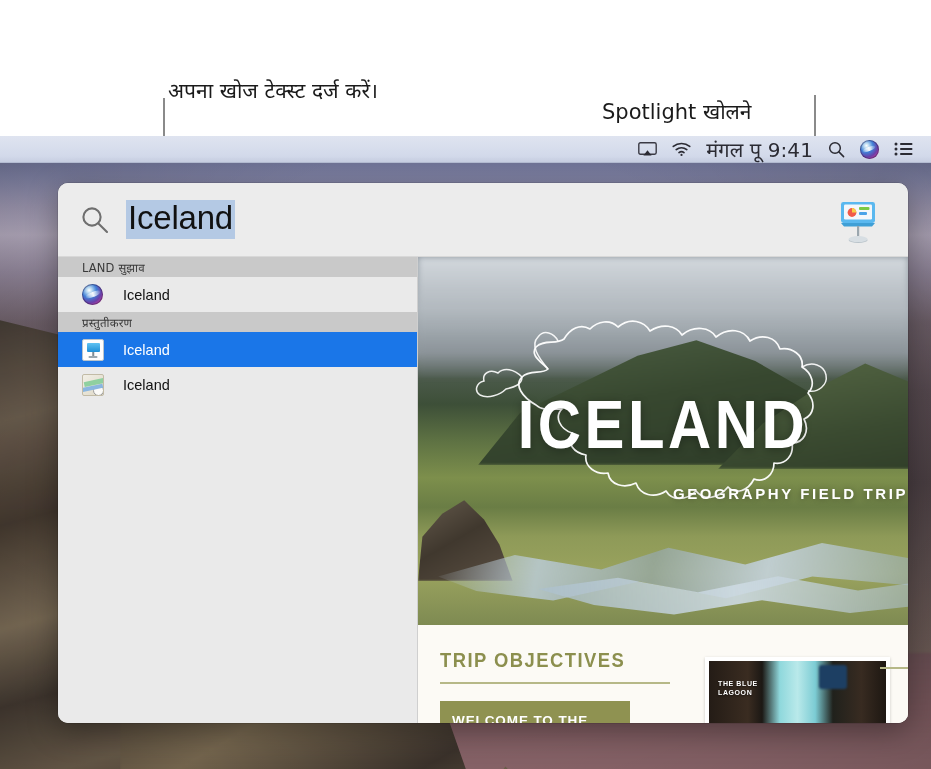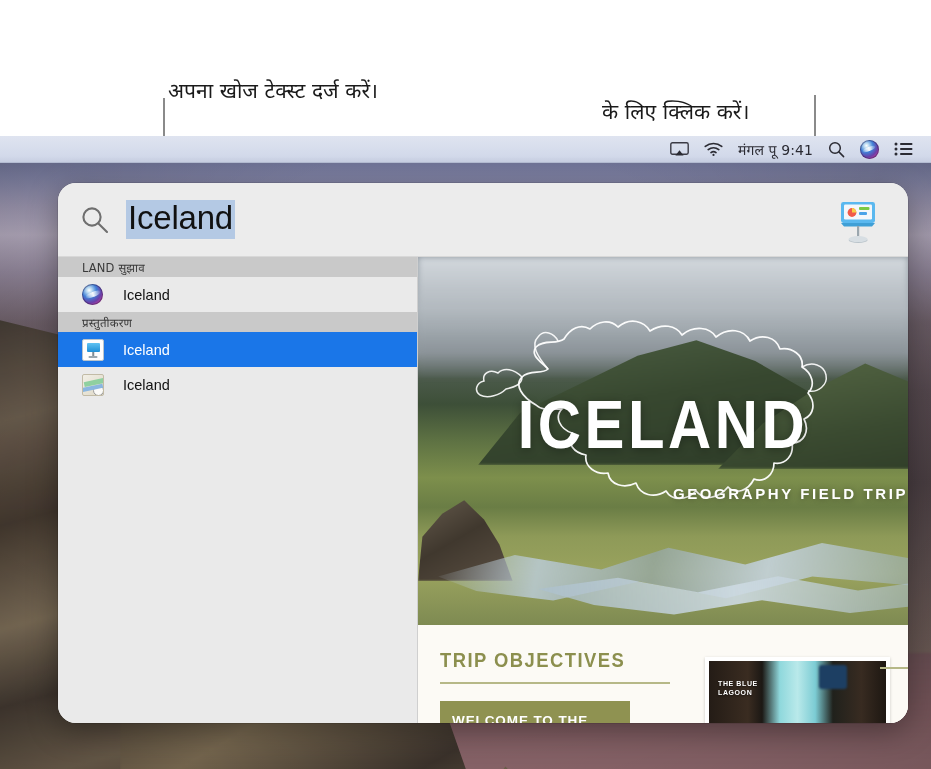--- a/index.html
+++ b/index.html
@@ -32,21 +32,21 @@
 
   
   #menubar {
     position: absolute; left: 0; top: 96px; width: 931px; height: 27px;
     background: linear-gradient(to bottom, #dfe4f0 0%, #d2d9ea 78%, #c7cee1 100%);
     border-bottom: 1px solid #b4bcd2;
     display: flex; align-items: center; justify-content: flex-end;
     padding-right: 18px;
   }
   .mb-item { display: flex; align-items: center; height: 100%; margin-left: 15px; color: #2b2b33; }
-  #mb-clock { font-size: 14px; font-family: "DejaVu Sans","Liberation Sans",sans-serif; letter-spacing: .1px; }
+  #mb-clock { font-size: 20px; font-family: "DejaVu Sans","Liberation Sans",sans-serif; letter-spacing: .1px; }
   .mb-icon svg { display: block; }
 
   
   .siri-orb {
     width: 19px; height: 19px; border-radius: 50%;
     background:
       radial-gradient(circle at 34% 30%, #ffffff 0%, #b7d8f0 14%, #3f7fd6 36%, #6b3fa8 62%, #c43fa0 82%, #2a1050 100%);
     box-shadow: 0 0 0 1px rgba(40,30,70,.45) inset;
     position: relative; overflow: hidden;
   }
@@ -97,21 +97,21 @@
     position: absolute; left: 350px; top: 640px; width: 220px; height: 70px;
     background: radial-gradient(ellipse at 50% 40%, rgba(232,226,220,.85) 0%, rgba(200,188,180,.35) 55%, rgba(160,140,135,0) 80%);
     filter: blur(2px);
   }
   #wall-vign { position: absolute; inset: 0; background: radial-gradient(ellipse at 50% 40%, rgba(0,0,0,0) 50%, rgba(0,0,0,.16) 100%); }
 
   
   #spotlight {
     position: absolute; left: 58px; top: 143px; width: 850px; height: 540px;
     background: #e9e9e9;
-    border-radius: 18px;
+    border-radius: 10px;
     box-shadow: 0 8px 30px rgba(0,0,0,.35), 0 0 0 .5px rgba(0,0,0,.18);
     overflow: hidden;
     display: flex; flex-direction: column;
   }
   
   #search-row {
     height: 74px; flex: 0 0 74px;
     display: flex; align-items: center;
     padding: 0 14px 0 22px;
     background: #ececec;
@@ -288,20 +288,21 @@
 </style>
 </head>
 <body>
 
 <div id="root">
 
   <div class="annot" id="annot-left">अपना खोज टेक्स्ट दर्ज करें।</div>
   <div class="leader" id="leader-left"></div>
 
   <div class="annot" id="annot-right">
+    <div>Spotlight खोलने</div>
     <div>के लिए क्लिक करें।</div>
   </div>
   <div class="leader" id="leader-right"></div>
 
   <div id="menubar">
     <div class="mb-item mb-icon">
       <svg width="19" height="15" viewBox="0 0 19 15">
         <rect x="0.8" y="0.8" width="17.4" height="11.4" rx="1.6" fill="none" stroke="#3a3a44" stroke-width="1.4"></rect>
         <polygon points="9.5,8.2 13.6,13.6 5.4,13.6" fill="#2b2b33"></polygon>
       </svg>

